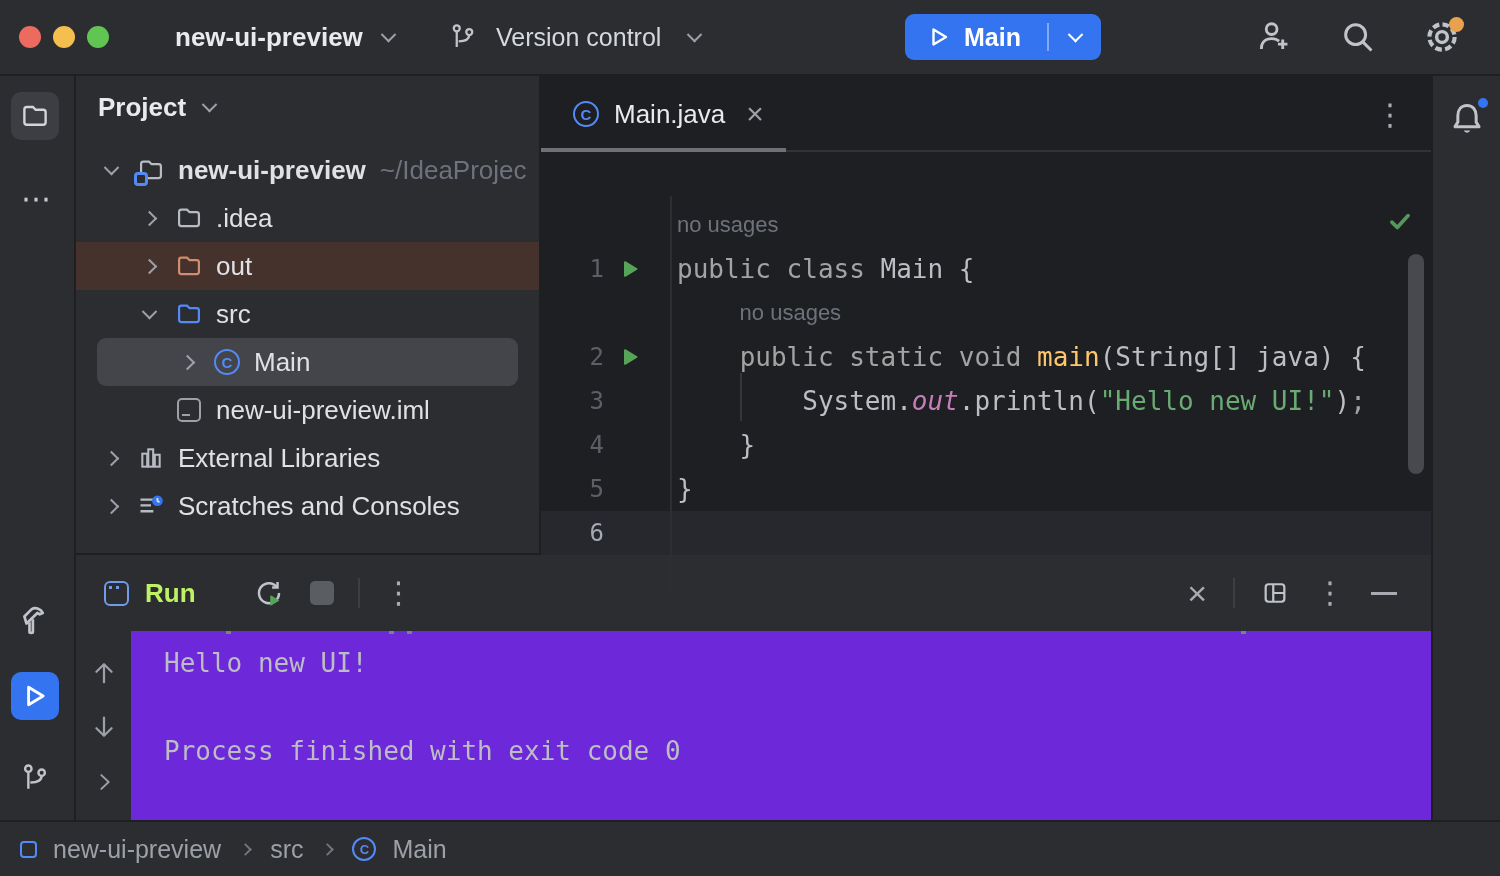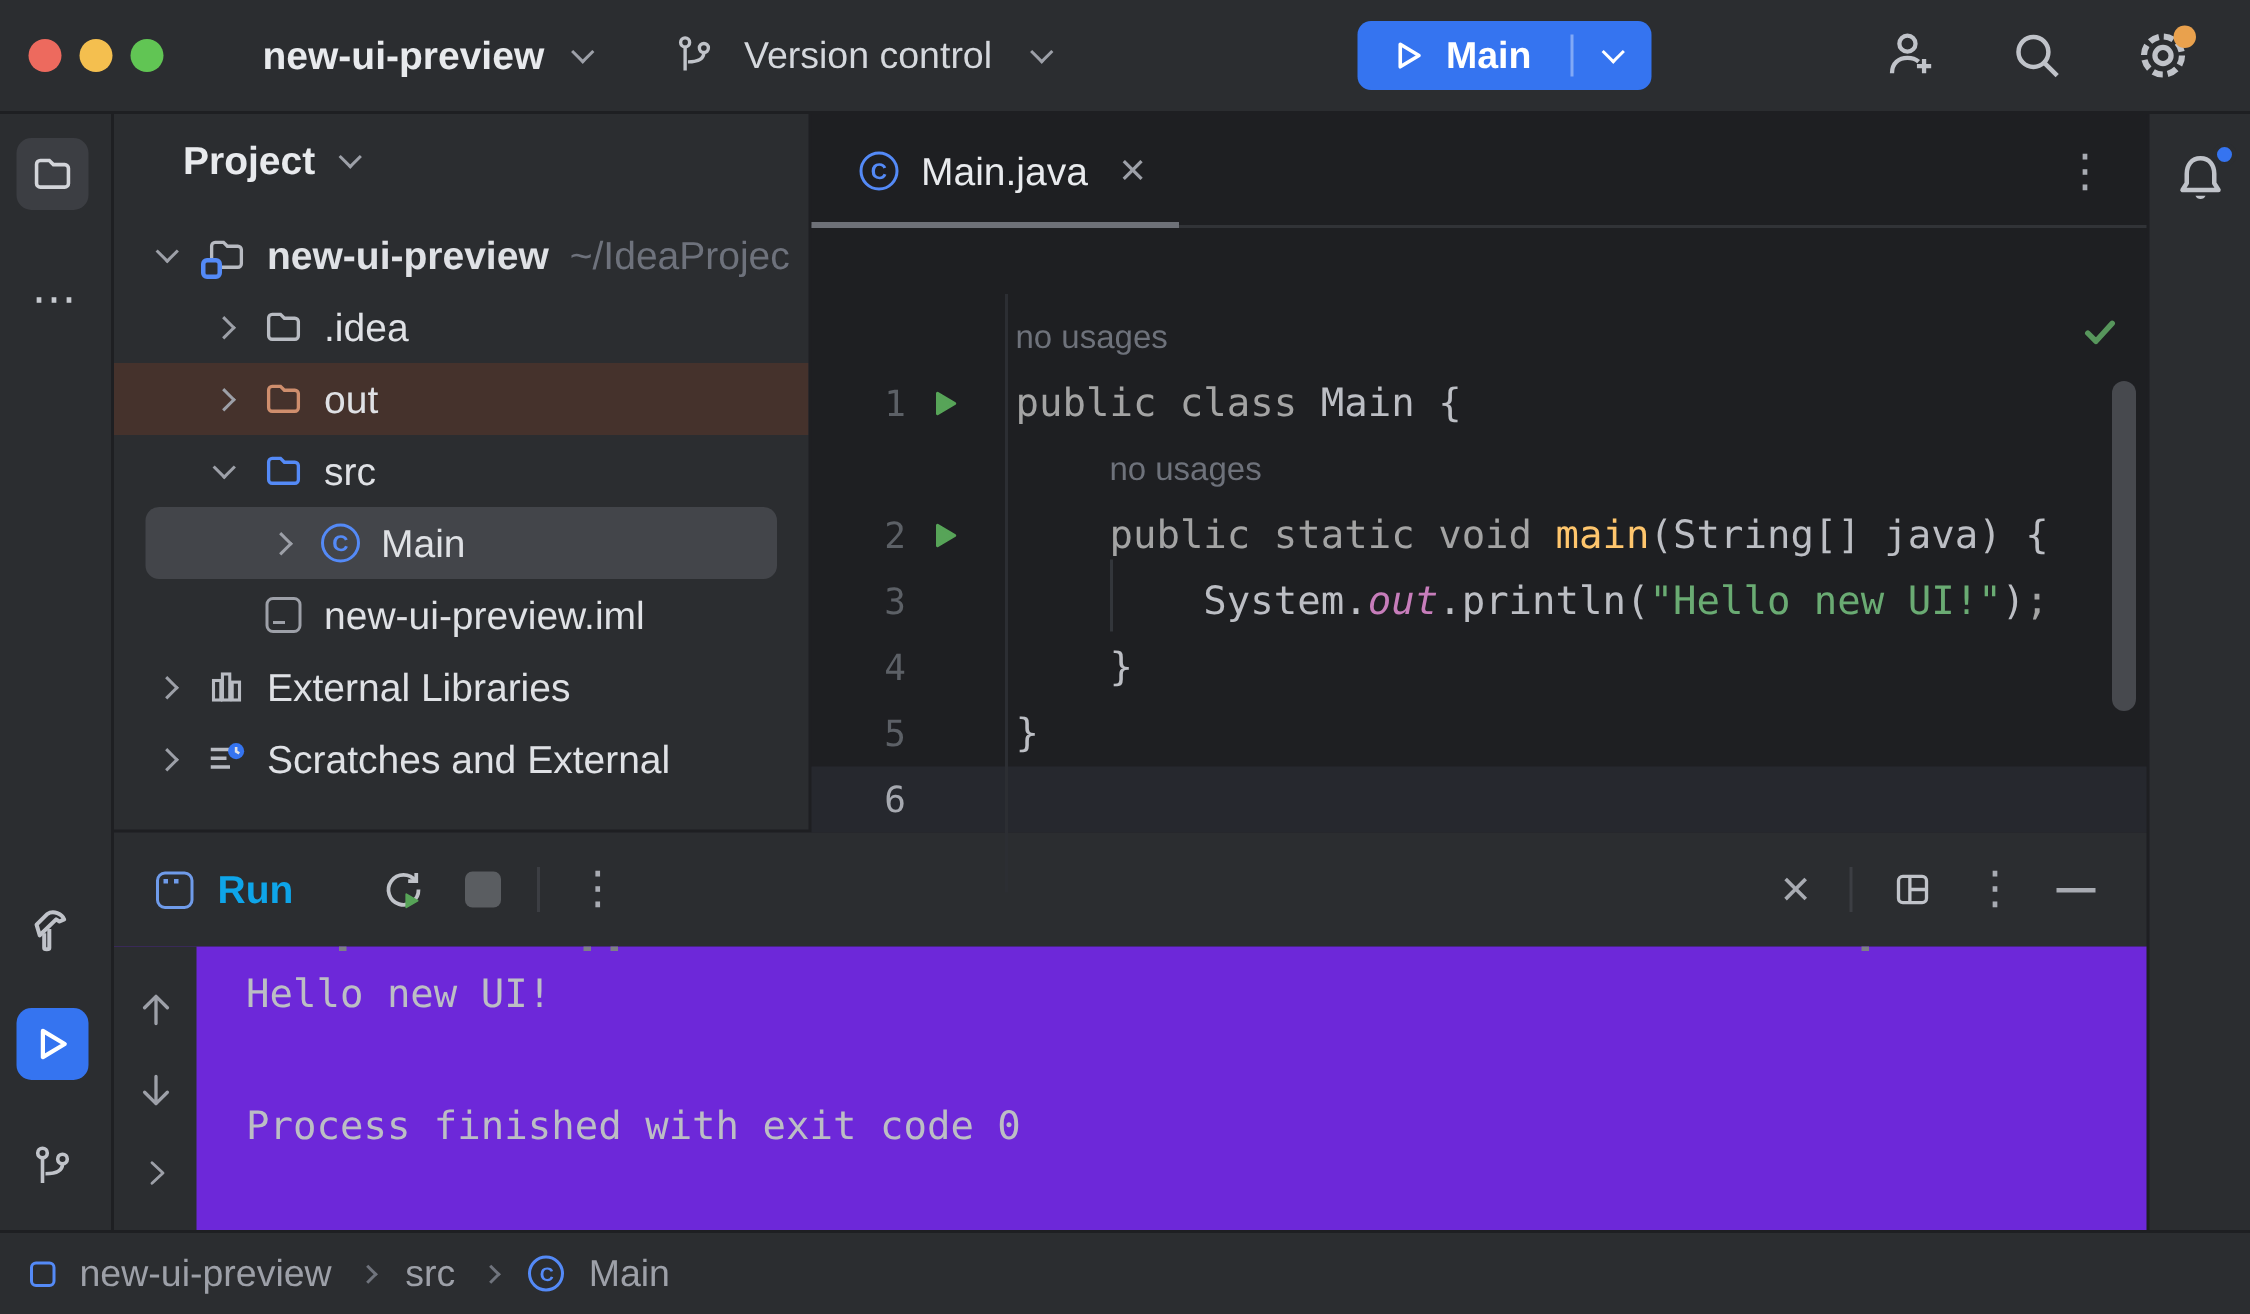--- a/index.html
+++ b/index.html
@@ -34,21 +34,21 @@
   .strip-btn.active-gray { background:#3c3e43; }
   .strip-btn.active-blue { background:#3574f0; }
   .dots-h { position:absolute; left:0; width:74px; text-align:center; color:#c6c9cf; font-size:30px; letter-spacing:2px; }
 
   
   .right-strip { position:absolute; left:1433px; top:76px; width:67px; height:744px; background:#2b2d30; }
   .bell-wrap { position:absolute; top:22px; left:14px; width:40px; height:40px; }
   .bell-dot { position:absolute; top:-3px; right:-4px; width:16px; height:16px; border-radius:50%; background:#3574f0; border:3px solid #2b2d30; }
 
   
-  .project-panel { position:absolute; left:76px; top:76px; width:463px; height:477px; background:#2b2d30; overflow:hidden;padding-left:24px; }
+  .project-panel { position:absolute; left:76px; top:76px; width:463px; height:477px; background:#2b2d30; overflow:hidden; }
   .pp-header { height:62px; display:flex; align-items:center; gap:18px; padding-left:22px; }
   .pp-header .title { font-size:26px; font-weight:700; color:#e8eaed; }
   .tree { position:absolute; top:70px; left:0; right:0; }
   .trow { height:48px; display:flex; align-items:center; white-space:nowrap; }
   .trow .chev { flex:0 0 auto; margin-right:20px; }
   .trow .chev.none { border:none; width:11px; }
   .trow .ico { flex:0 0 auto; margin-right:13px; display:flex; align-items:center; justify-content:center; width:28px; height:28px; }
   .trow .lbl { font-size:26px; color:#dfe1e5; }
   .trow .lbl.bold { font-weight:700; }
   .trow .path { font-size:26px; color:#6e727c; margin-left:14px; }
@@ -84,21 +84,21 @@
   .tok-s { color:#6aab73; } .tok-f { color:#c77dbb; font-style:italic; }
   .guide { position:absolute; left:199px; top:-6px; height:48px; width:2px; background:#33363b; }
   .edit-check { position:absolute; right:18px; top:12px; }
   .edit-scrollbar { position:absolute; right:7px; top:58px; width:16px; height:220px; border-radius:8px; background:#47494e; z-index:3; }
 
   
   .run-panel { position:absolute; left:76px; top:555px; width:1355px; height:265px; }
   .run-header { height:76px; background:#2b2d30; display:flex; align-items:center; }
   .rh-icon { margin-left:28px; width:25px; height:25px; border:2.5px solid #6f9bea; border-radius:6px; position:relative; }
   .rh-icon::before { content:""; position:absolute; left:3px; top:3px; width:3px; height:3px; background:#6f9bea; box-shadow:7px 0 0 #6f9bea; }
-  .rh-title { font-size:26px; font-weight:700; color:#0ea5e9; margin-left:16px; }
+  .rh-title { font-size:26px; font-weight:700; color:#bef264; margin-left:16px; }
   .rh-rerun { margin-left:58px; }
   .rh-stop { margin-left:26px; width:24px; height:24px; border-radius:5px; background:#5a5d61; }
   .v-div { width:2px; height:30px; background:#3c3e43; margin:0 24px; }
   .kebab { color:#a8abb2; font-size:30px; line-height:1; }
   .rh-right { margin-left:auto; display:flex; align-items:center; gap:26px; padding-right:34px; }
   .x-btn { color:#a8abb2; font-size:34px; line-height:1; }
   .min-btn { width:26px; height:3px; background:#a8abb2; }
   .console { position:absolute; left:0; top:76px; right:0; bottom:0; background:#6d28d9; }
   .console-gutter { position:absolute; left:0; top:0; width:55px; bottom:0; background:#2b2d30; }
   .cg-icon { position:absolute; left:14px; }
@@ -283,21 +283,21 @@
     </div>
     <div class="trow ind1">
       <span class="chev right"></span>
       <span class="ico">
         <svg width="28" height="28" viewBox="0 0 24 24" fill="none" stroke="#b8bbc2" stroke-width="2">
             <path d="M3 6.5 h12 M3 11.5 h9 M3 16.5 h11"></path>
             <circle cx="17.5" cy="7.5" r="4.6" fill="#3574f0" stroke="none"></circle>
             <path d="M17.5 5.2 V7.7 L19.3 8.8" stroke="#dfe1e5" stroke-width="1.5"></path>
           </svg>
       </span>
-      <span class="lbl">Scratches and External</span>
+      <span class="lbl">Scratches and Consoles</span>
     </div>
   </div>
 </div>
 
 <div class="editor">
   <div class="tabbar">
     <div class="tab">
       <span class="cls-icon">C</span>
       <span class="lbl">Main.java</span>
       <span class="close">×</span>

